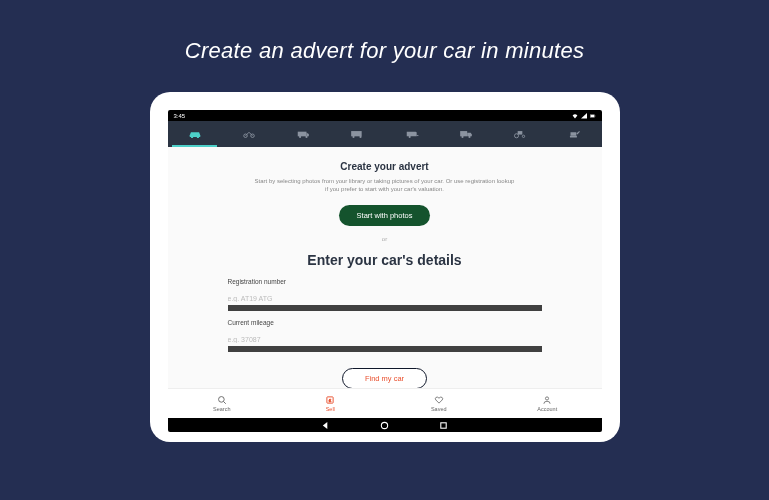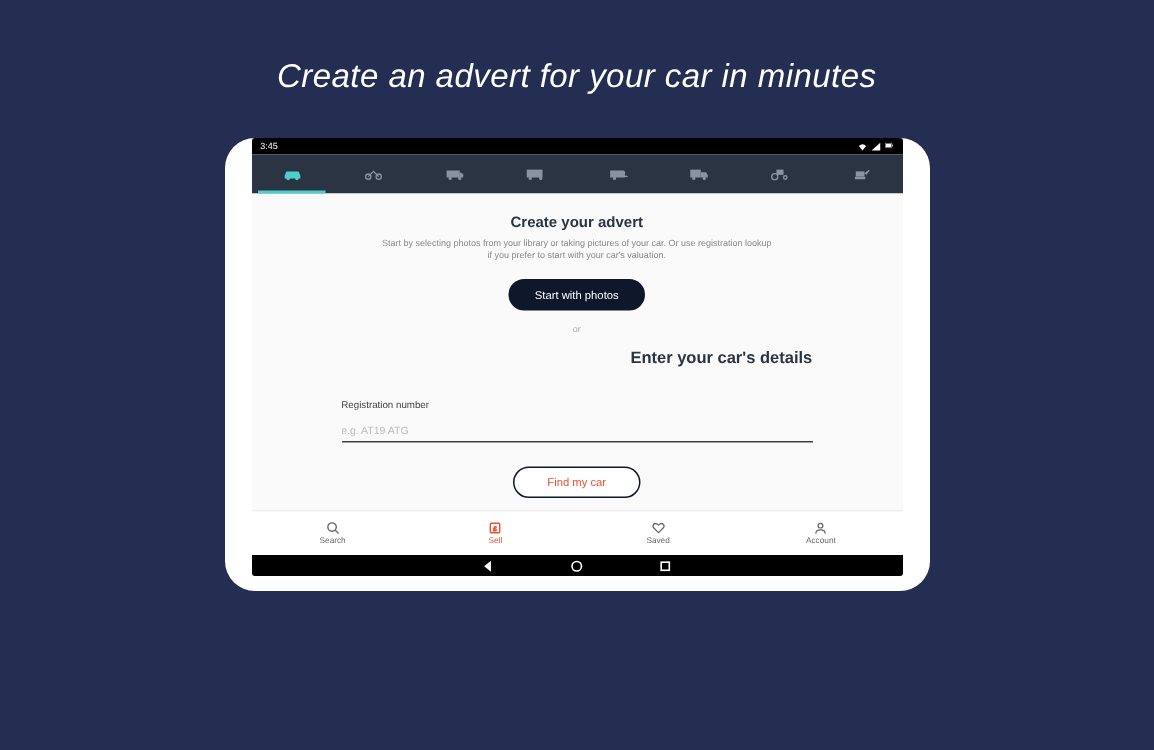--- a/index.html
+++ b/index.html
@@ -1,37 +1,37 @@
 <!DOCTYPE html>
 <html><head>
 <meta charset="utf-8">
 <style>
 * { box-sizing: border-box; margin: 0; padding: 0; font-family: -apple-system, BlinkMacSystemFont, sans-serif; }
 body { background: #242e52; width: 769px; height: 500px; display: flex; flex-direction: column; align-items: center; overflow: hidden; }
 .marketing-title { color: #fff; font-size: 22px; font-weight: 300; margin-top: 38px; margin-bottom: 28px; letter-spacing: 0.3px; font-style: italic; }
-.device { background: #fff; border-radius: 20px; width: 470px; height: 302px; padding: 0 18px 10px 18px; }
+.device { background: #fff; border-radius: 20px; width: 470px; height: 350px; padding: 18px 18px 10px 18px; }
 .screen { background: #fafafa; width: 100%; height: 100%; display: flex; flex-direction: column; overflow: hidden; border-radius: 2px; }
 .status-bar { background: #000; height: 11px; display: flex; align-items: center; justify-content: space-between; color: #fff; font-size: 6px; padding: 0 6px; }
 .status-time { font-weight: 500; }
 .status-icons { display: flex; gap: 3px; align-items: center; }
 .status-icon { width: 6px; height: 6px; display: inline-block; }
 .category-tabs { background: #2b3443; height: 26px; display: flex; align-items: stretch; }
 .cat-tab { flex: 1; display: flex; align-items: center; justify-content: center; color: #8b93a0; cursor: pointer; position: relative; }
 .cat-tab.active { color: #4dd0c9; }
 .cat-tab.active::after { content: ""; position: absolute; bottom: 0; left: 8%; right: 8%; height: 2px; background: #4dd0c9; }
 .cat-icon svg { width: 14px; height: 10px; display: block; }
 .content { flex: 1; padding: 14px 60px 6px; text-align: center; overflow-y: auto; background: #fafafa; }
 .content-title { font-size: 10px; font-weight: 600; color: #2b3443; margin-bottom: 5px; }
 .content-desc { font-size: 6px; color: #888; line-height: 1.4; margin: 0 auto 10px; max-width: 260px; }
-.primary-btn { background: #0f172a; color: #fff; border: none; border-radius: 14px; padding: 6px 18px; font-size: 7.5px; font-weight: 500; cursor: pointer; }
+.primary-btn { background: #14532d; color: #fff; border: none; border-radius: 14px; padding: 6px 18px; font-size: 7.5px; font-weight: 500; cursor: pointer; }
 .divider-text { font-size: 6px; color: #aaa; margin: 10px 0; }
-.subtitle { font-size: 11px; font-weight: 600; color: #2b3443; margin-bottom: 22px; text-align: right; }
+.subtitle { font-size: 14px; font-weight: 600; color: #2b3443; margin-bottom: 10px; }
 .field-group { margin-bottom: 8px; }
 .field-label { font-size: 6.5px; color: #444; text-align: left; margin-bottom: 2px; }
-.field-input { width: 100%; border: none; border-bottom: 1px solid #404040; padding: 3px 0; font-size: 7px; color: #333; background: transparent; outline: none; }
+.field-input { width: 100%; border: none; border-bottom: 6px solid #404040; padding: 3px 0; font-size: 7px; color: #333; background: transparent; outline: none; }
 .field-input::placeholder { color: #bbb; }
 .secondary-btn { background: #fff; color: #e9502f; border: 1px solid #0f172a; border-radius: 14px; padding: 5px 22px; font-size: 7.5px; font-weight: 500; cursor: pointer; margin-top: 8px; }
 .bottom-nav { background: #fff; border-top: 1px solid #eee; height: 30px; display: flex; }
 .nav-item { flex: 1; display: flex; flex-direction: column; align-items: center; justify-content: center; gap: 1px; cursor: pointer; }
 .nav-icon { width: 10px; height: 10px; display: flex; align-items: center; justify-content: center; }
 .nav-label { font-size: 5.5px; color: #666; }
 .nav-item.active .nav-label { color: #e9502f; }
 .nav-item.active .nav-icon svg { stroke: #e9502f; fill: none; }
 .sys-nav { background: #000; height: 14px; display: flex; align-items: center; justify-content: center; gap: 50px; }
 .sys-btn { width: 9px; height: 9px; display: flex; align-items: center; justify-content: center; cursor: pointer; }
@@ -142,20 +142,24 @@
       <div class="content-title">Create your advert</div>
       <div class="content-desc">Start by selecting photos from your library or taking pictures of your car. Or use registration lookup if you prefer to start with your car's valuation.</div>
       <button class="primary-btn">Start with photos</button>
       <div class="divider-text">or</div>
       <div class="subtitle">Enter your car's details</div>
 
       <div class="field-group">
         <div class="field-label">Registration number</div>
         <input class="field-input" placeholder="e.g. AT19 ATG" style="">
       </div>
+      <div class="field-group">
+        <div class="field-label">Current mileage</div>
+        <input class="field-input" placeholder="e.g. 37087" style="">
+      </div>
 
       <button class="secondary-btn">Find my car</button>
     </div>
 
     <div class="bottom-nav">
       <div class="nav-item">
         <span class="nav-icon">
             <svg viewBox="0 0 16 16">
               <circle cx="7" cy="7" r="4.5" fill="none" stroke="#666" stroke-width="1.5"></circle>
               <line x1="10.5" y1="10.5" x2="14" y2="14" stroke="#666" stroke-width="1.5"></line>

